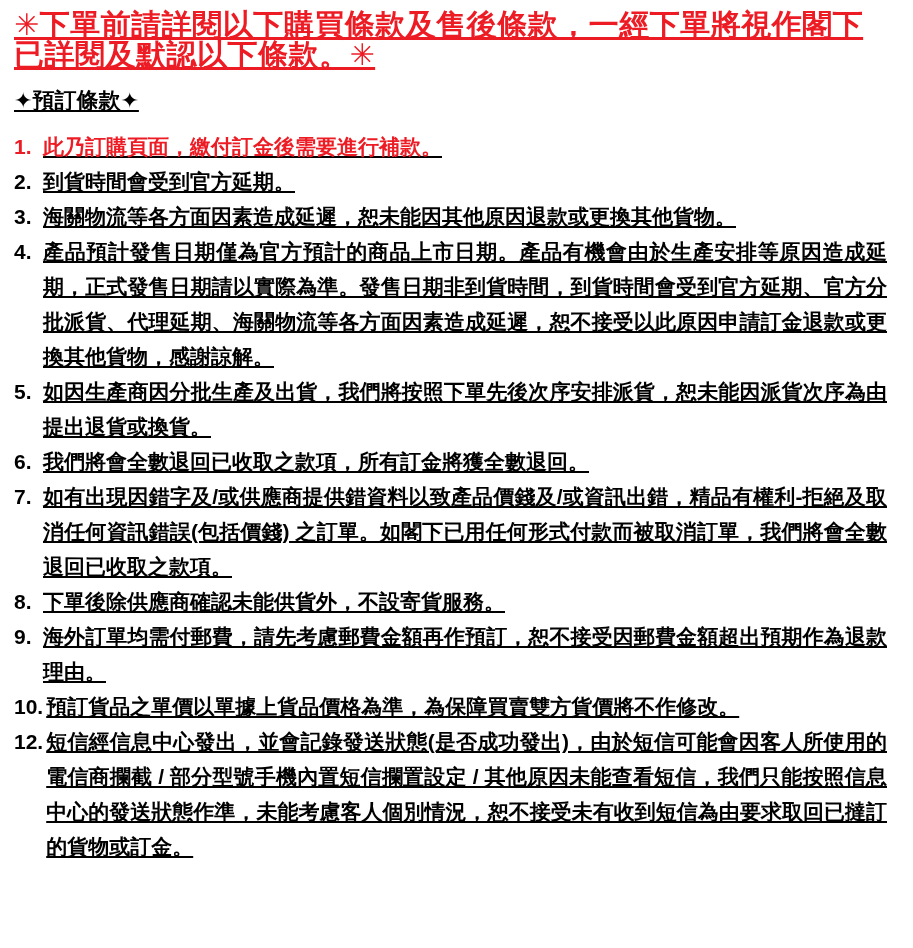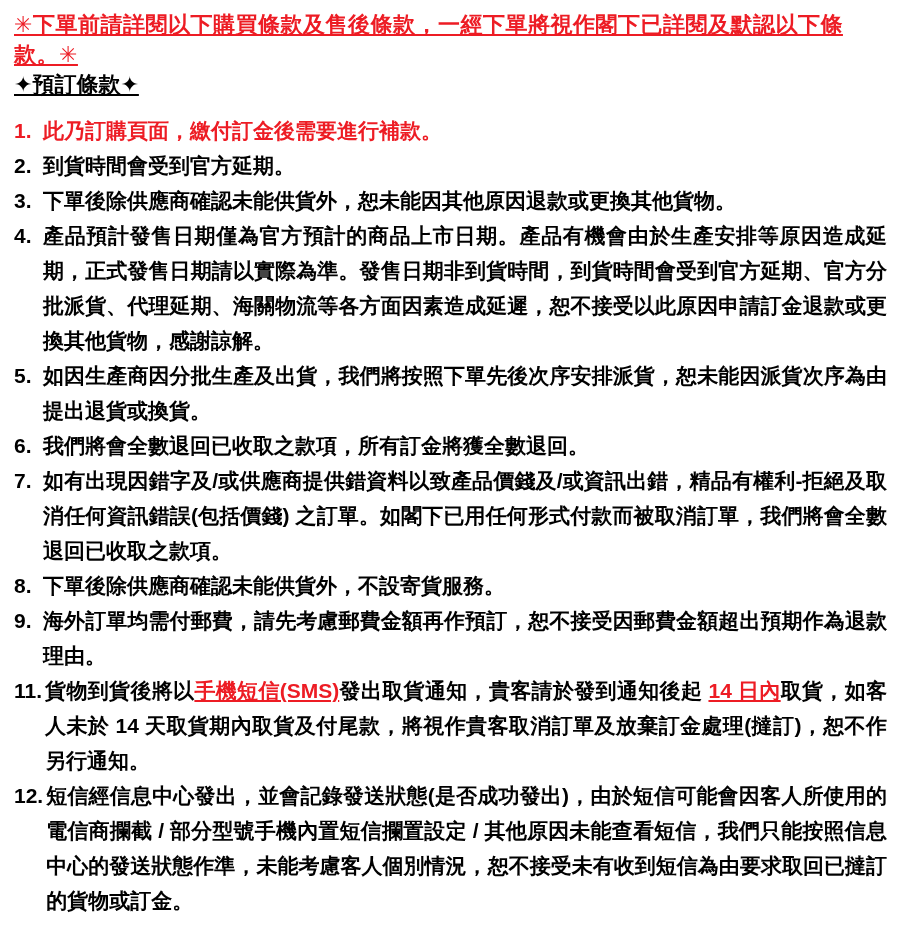--- a/index.html
+++ b/index.html
@@ -4,38 +4,39 @@
 <style>
   html,body{margin:0;padding:0;}
   body{
     width:913px;height:948px;background:#ffffff;
     font-family:"Liberation Sans","DejaVu Sans",sans-serif;
     font-weight:700;color:#000;overflow:hidden;
   }
   .doc{padding:10px 26px 0 14px;}
   .notice{
     color:var(--red,#ed1c24);
-    font-size:22px;line-height:30px;
+    font-size:30px;line-height:30px;
     text-decoration:underline;
     letter-spacing:0.5px;
   }
   .section-title{
     color:#000;font-size:22px;line-height:30px;
+    margin-top:16px;
     text-decoration:underline;
     display:inline-block;
   }
   .terms{margin-top:13px;font-size:21px;}
   .term-item{display:flex;align-items:flex-start;}
   .term-num{
     flex:0 0 auto;min-width:26px;padding-right:3px;
     line-height:35px;white-space:nowrap;
   }
   .term-text{
     flex:1;line-height:35px;
-    text-align:justify;text-align-last:left;
+    text-align:justify;text-align-last:left;text-decoration:underline;
   }
   .red{color:var(--red,#ed1c24);}
   .red-underline{color:var(--red,#ed1c24);text-decoration:underline;}
 </style>
 </head>
 <body style="--red: #ed1c24; --link: #0000ee; background: rgb(255, 255, 255);">
 
 <div class="doc">
   <div class="notice">✳下單前請詳閱以下購買條款及售後條款，一經下單將視作閣下已詳閱及默認以下條款。✳</div>
 
@@ -47,21 +48,21 @@
       <div class="term-item">
         <span class="term-num red">1.</span>
         <div class="term-text"><span class="red">此乃訂購頁面，繳付訂金後需要進行補款。</span></div>
       </div>
       <div class="term-item">
         <span class="term-num">2.</span>
         <div class="term-text"><span>到貨時間會受到官方延期。</span></div>
       </div>
       <div class="term-item">
         <span class="term-num">3.</span>
-        <div class="term-text"><span>下單後除供應商確認未能供貨外，恕未能因其他原因退款或更換其他貨物。</span></div>
+        <div class="term-text"><span>海關物流等各方面因素造成延遲，恕未能因其他原因退款或更換其他貨物。</span></div>
       </div>
       <div class="term-item">
         <span class="term-num">4.</span>
         <div class="term-text"><span>產品預計發售日期僅為官方預計的商品上市日期。產品有機會由於生產安排等原因造成延期，正式發售日期請以實際為準。發售日期非到貨時間，到貨時間會受到官方延期、官方分批派貨、代理延期、海關物流等各方面因素造成延遲，恕不接受以此原因申請訂金退款或更換其他貨物，感謝諒解。</span></div>
       </div>
       <div class="term-item">
         <span class="term-num">5.</span>
         <div class="term-text"><span>如因生產商因分批生產及出貨，我們將按照下單先後次序安排派貨，恕未能因派貨次序為由提出退貨或換貨。</span></div>
       </div>
       <div class="term-item">
@@ -74,21 +75,21 @@
       </div>
       <div class="term-item">
         <span class="term-num">8.</span>
         <div class="term-text"><span>下單後除供應商確認未能供貨外，不設寄貨服務。</span></div>
       </div>
       <div class="term-item">
         <span class="term-num">9.</span>
         <div class="term-text"><span>海外訂單均需付郵費，請先考慮郵費金額再作預訂，恕不接受因郵費金額超出預期作為退款理由。</span></div>
       </div>
       <div class="term-item">
-        <span class="term-num">11.</span>
-        <div class="term-text"><span>貨物到貨後將以</span><span class="red-underline">手機短信(SMS)</span><span>發出取貨通知，貴客請於發到通知後起 </span><span class="red-underline">14 日內</span><span>取貨，如客人未於 14 天取貨期內取貨及付尾款，將視作貴客取消訂單及放棄訂金處理(撻訂)，恕不作另行通知。</span></div>
+        <span class="term-num">10.</span>
+        <div class="term-text"><span>預訂貨品之單價以單據上貨品價格為準，為保障買賣雙方貨價將不作修改。</span></div>
       </div>
       <div class="term-item">
         <span class="term-num">12.</span>
         <div class="term-text"><span>短信經信息中心發出，並會記錄發送狀態(是否成功發出)，由於短信可能會因客人所使用的電信商攔截 / 部分型號手機內置短信攔置設定 / 其他原因未能查看短信，我們只能按照信息中心的發送狀態作準，未能考慮客人個別情況，恕不接受未有收到短信為由要求取回已撻訂的貨物或訂金。</span></div>
       </div>
     </div>
 </div>
 
 </body></html>

